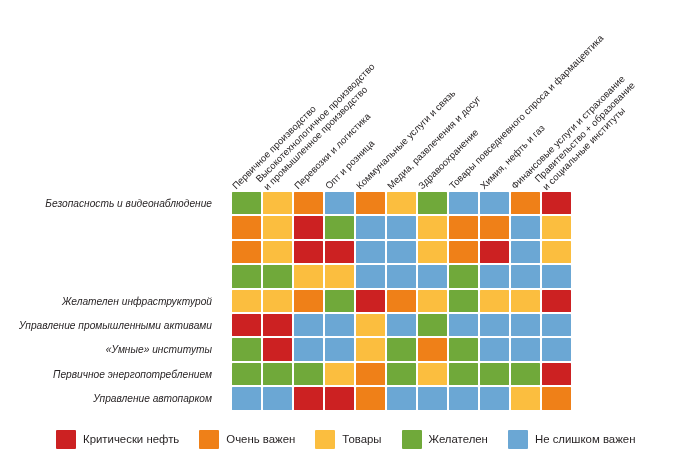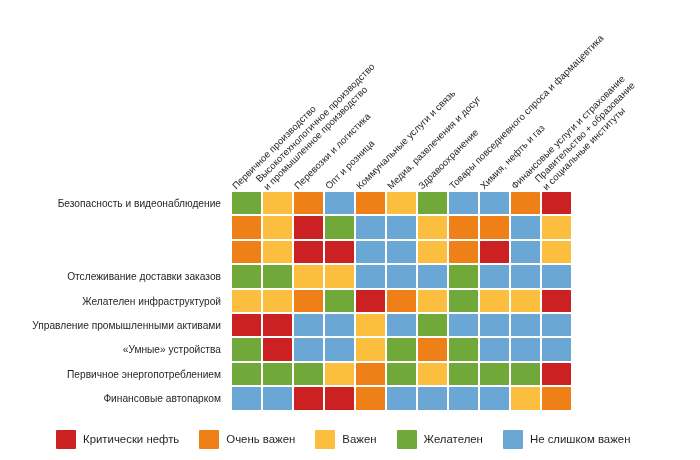--- a/index.html
+++ b/index.html
@@ -33,27 +33,28 @@
   .col-head .l2{display:block;}
 
   
   #row-labels{
     position:absolute;
     left:0px; top:192px;
     width:226px; height:220px;
   }
   .row-label{
     position:absolute;
-    right:5px;
+    right:14px;
     height:24.4px;
     line-height:24.4px;
     font-size:10.2px;
     white-space:nowrap;
     text-align:right;
     color:#231f20;
+    font-style:italic;
   }
 
   
   #grid{
     position:absolute;
     left:232px; top:192px;
     width:341px; height:220px;
   }
   .hrow{
     position:absolute;
@@ -106,26 +107,25 @@
       <div class="col-head" style="left: 161px;"><span>Медиа, развлечения и досуг</span></div>
       <div class="col-head" style="left: 192px;"><span>Здравоохранение</span></div>
       <div class="col-head" style="left: 223px;"><span>Товары повседневного спроса и фармацевтика</span></div>
       <div class="col-head" style="left: 254px;"><span>Химия, нефть и газ</span></div>
       <div class="col-head" style="left: 285px;"><span>Финансовые услуги и страхование</span></div>
       <div class="col-head" style="left: 316px;"><span>Правительство + образование</span><span class="l2">и социальные институты</span></div>
     </div>
 
   <div id="row-labels">
       <div class="row-label" style="top: 0px;">Безопасность и видеонаблюдение</div>
-      <div class="row-label" style="top: 73.2px;">Отслеживание доставки заказов</div>
       <div class="row-label" style="top: 97.6px;">Желателен инфраструктурой</div>
       <div class="row-label" style="top: 122px;">Управление промышленными активами</div>
-      <div class="row-label" style="top: 146.4px;">«Умные» устройства</div>
+      <div class="row-label" style="top: 146.4px;">«Умные» институты</div>
       <div class="row-label" style="top: 170.8px;">Первичное энергопотреблением</div>
-      <div class="row-label" style="top: 195.2px;">Финансовые автопарком</div>
+      <div class="row-label" style="top: 195.2px;">Управление автопарком</div>
     </div>
 
   <div id="grid">
       <div class="hrow" style="top: 0px;">
         <div class="cell" style="left: 0px; background: rgb(112, 169, 58);"></div>
         <div class="cell" style="left: 31px; background: rgb(251, 190, 63);"></div>
         <div class="cell" style="left: 62px; background: rgb(239, 128, 24);"></div>
         <div class="cell" style="left: 93px; background: rgb(107, 167, 212);"></div>
         <div class="cell" style="left: 124px; background: rgb(239, 128, 24);"></div>
         <div class="cell" style="left: 155px; background: rgb(251, 190, 63);"></div>
@@ -245,21 +245,21 @@
       <div class="legend-item">
         <span class="legend-swatch" style="background: rgb(204, 33, 34);"></span>
         <span class="legend-text">Критически нефть</span>
       </div>
       <div class="legend-item">
         <span class="legend-swatch" style="background: rgb(239, 128, 24);"></span>
         <span class="legend-text">Очень важен</span>
       </div>
       <div class="legend-item">
         <span class="legend-swatch" style="background: rgb(251, 190, 63);"></span>
-        <span class="legend-text">Важен</span>
+        <span class="legend-text">Товары</span>
       </div>
       <div class="legend-item">
         <span class="legend-swatch" style="background: rgb(112, 169, 58);"></span>
         <span class="legend-text">Желателен</span>
       </div>
       <div class="legend-item">
         <span class="legend-swatch" style="background: rgb(107, 167, 212);"></span>
         <span class="legend-text">Не слишком важен</span>
       </div>
     </div>

